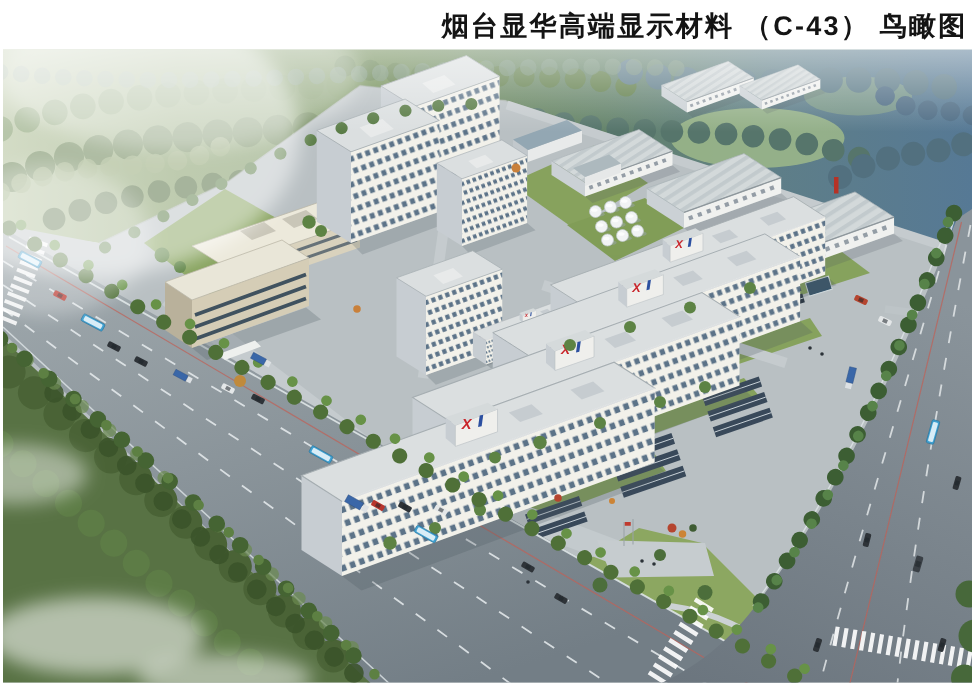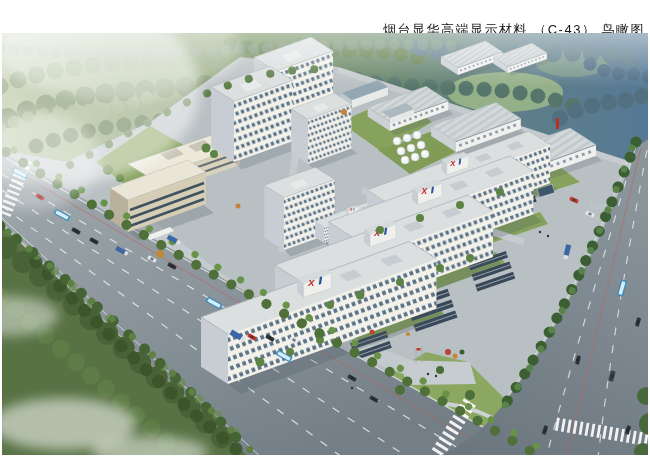--- a/index.html
+++ b/index.html
@@ -1,18 +1,18 @@
 <!DOCTYPE html>
 <html><head>
 <meta charset="utf-8">
 <style>
   html,body{margin:0;padding:0;background:#ffffff;}
   .page{position:relative;width:650px;height:460px;background:#ffffff;overflow:hidden;
         font-family:"Liberation Sans",sans-serif;}
-  .title{position:absolute;top:21px;right:5px;font-size:13px;font-weight:normal;color:#141414;
+  .title{position:absolute;top:5px;right:5px;font-size:18px;font-weight:bold;color:#141414;
          letter-spacing:1.5px;white-space:nowrap;}
   .art{position:absolute;left:2px;top:33px;width:646px;height:422px;}
   .logo-x{font:italic 700 9px "Liberation Sans",sans-serif;fill:#c9252b;}
 </style>
 </head>
 <body>
 
 <div class="page">
   <div class="title">烟台显华高端显示材料 （C-43） 鸟瞰图</div>
 

